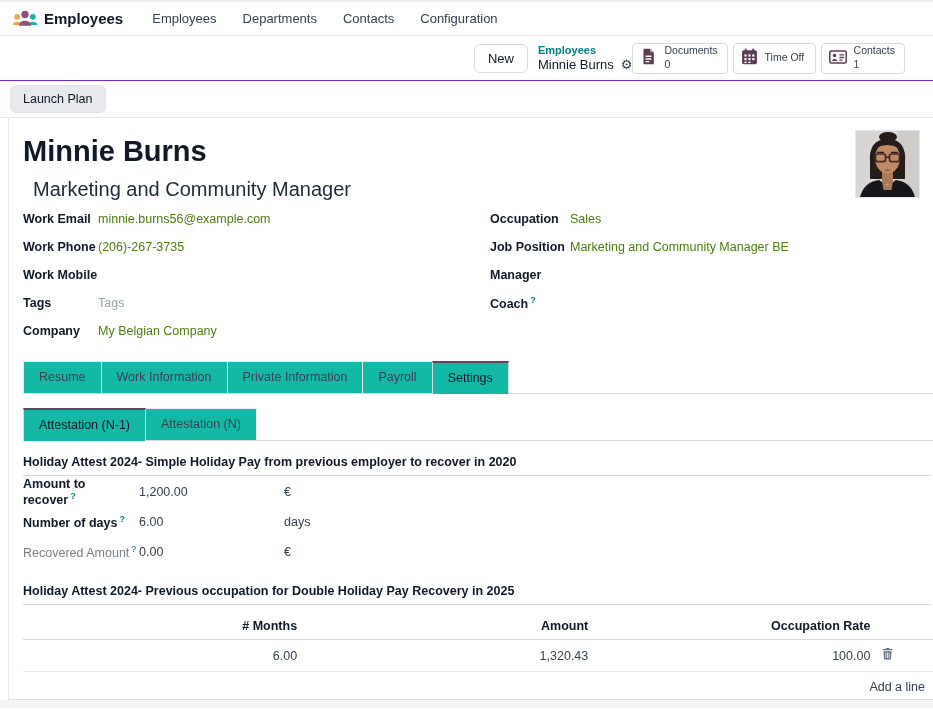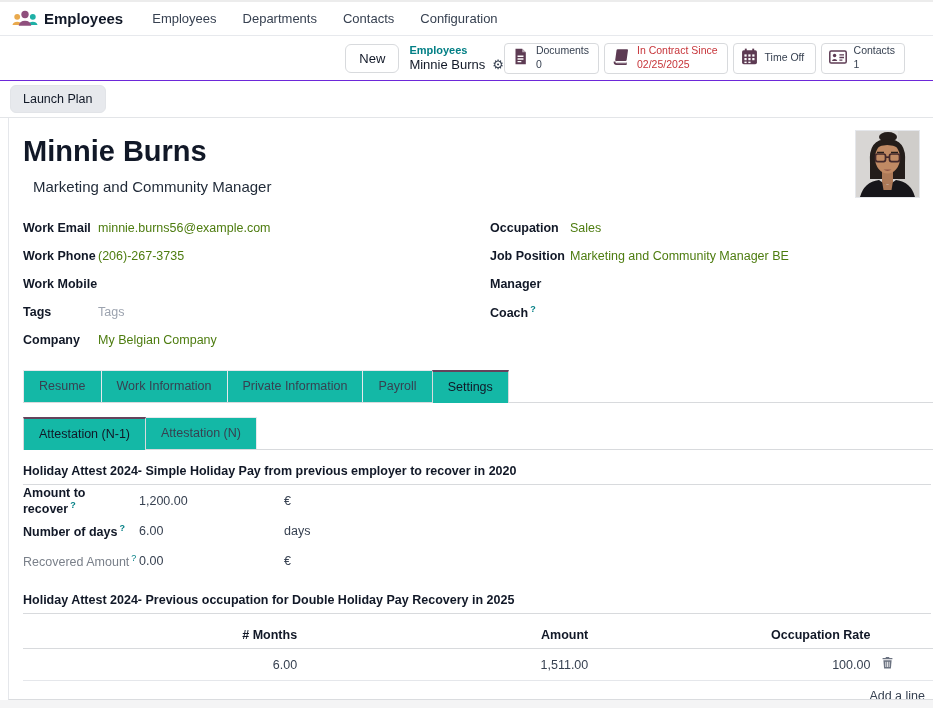--- a/index.html
+++ b/index.html
@@ -35,24 +35,24 @@
   
   .action-row { height:37px; display:flex; align-items:center; gap:16px; padding:0 10px; border-bottom:1px solid #e3e5e8; }
   .btn-gray { background:#e7e9ed; border:1px solid #e2e4e8; border-radius:6px; padding:6px 12px; font-size:12.5px; color:#111827; cursor:pointer; font-family:inherit; }
 
   
   .sheet { margin-left:8px; border-left:1px solid #e5e7eb; border-bottom:1px solid #dadcdf; height:582px; padding:0 0 0 14px; position:relative; overflow:hidden; }
   .bottom-strip { height:8px; background:#f4f4f5; }
 
   .head-row { display:flex; justify-content:space-between; padding-right:13px; margin-top:12px; }
   h1.emp-name { font-size:29px; line-height:38px; margin:2px 0 0 0; font-weight:700; color:#111827; }
-  .job-title { font-size:15px; color:#1f2937; margin:8px 4px 0 10px; }
+  .job-title { font-size:20px; color:#1f2937; margin:8px 4px 0 10px; }
   .avatar { width:65px; height:68px; border:1px solid #e5e7eb; background:#d8d6d4; flex-shrink:0; cursor:pointer; }
 
-  .fields { display:flex; margin-top:16px; }
+  .fields { display:flex; margin-top:4px; }
   .fcol { width:50%; }
   .fcol.right { padding-left:12px; }
   .frow { display:flex; align-items:center; height:28px; font-size:12.5px; }
   .flabel { width:75px; font-weight:700; color:#111827; flex-shrink:0; }
   .fcol.right .flabel { width:80px; }
   .fvalue { color:#4d7c0f; cursor:text; }
   .placeholder { color:#9ca3af; }
   .help { color:#017e84; font-size:9px; vertical-align:super; margin-left:2px; }
 
   
@@ -118,35 +118,20 @@
       <span>
         <svg width="17" height="17" viewBox="0 0 16 16">
           <path d="M3.3 0.8h6.3L13 4.1V15.2H3.3z" fill="#5d3b53"></path>
           <path d="M9.6 0.8 L13 4.1 H9.6z" fill="#fff" opacity="0.55"></path>
           <path d="M5.2 7.8h5.6 M5.2 10.3h5.6 M5.2 12.8h3.6" stroke="#fff" stroke-width="1.3"></path>
         </svg>
       </span>
       <span class="sb-text">
         <span>Documents</span>
         <span>0</span>
-      </span>
-    </div>
-    <div class="smart-btn danger">
-      <span>
-        <svg width="18" height="17" viewBox="0 0 17 16">
-          <g transform="skewX(-8) translate(2,0)">
-            <rect x="2.6" y="1.2" width="10.8" height="11" rx="1" fill="#5d3b53"></rect>
-            <path d="M2.6 12.8 q0 2 2 2 h9.4" stroke="#5d3b53" stroke-width="2.4" fill="none"></path>
-            <path d="M3.4 12.4 q0 1.6 1.6 1.6 h8.6" stroke="#fff" stroke-width="0.9" fill="none"></path>
-          </g>
-        </svg>
-      </span>
-      <span class="sb-text">
-        <span>In Contract Since</span>
-        <span>02/25/2025</span>
       </span>
     </div>
     <div class="smart-btn">
       <span>
         <svg width="17" height="17" viewBox="0 0 16 16">
           <rect x="1" y="2.2" width="14" height="13" rx="1.6" fill="#5d3b53"></rect>
           <rect x="3.6" y="0.6" width="1.8" height="3" fill="#5d3b53"></rect>
           <rect x="10.6" y="0.6" width="1.8" height="3" fill="#5d3b53"></rect>
           <g fill="#fff">
             <rect x="3.2" y="6" width="2.1" height="2.1"></rect>
@@ -305,21 +290,21 @@
       <tr>
         <th># Months</th>
         <th>Amount</th>
         <th>Occupation Rate</th>
         <th></th>
       </tr>
     </thead>
     <tbody>
       <tr>
         <td>6.00</td>
-        <td>1,511.00</td>
+        <td>1,320.43</td>
         <td>100.00</td>
         <td class="del-cell">
           <span>
             <svg width="11" height="12" viewBox="0 0 11 12">
               <path fill="#6b7280" d="M4 0h3l0.5 1.1H10.4v1.2H0.6V1.1h2.9z"></path>
               <path fill="#6b7280" d="M1.4 3.2h8.2L8.9 11.6H2.1z"></path>
               <path d="M3.8 4.8v5.2 M5.5 4.8v5.2 M7.2 4.8v5.2" stroke="#fff" stroke-width="0.8"></path>
             </svg>
           </span>
         </td>

